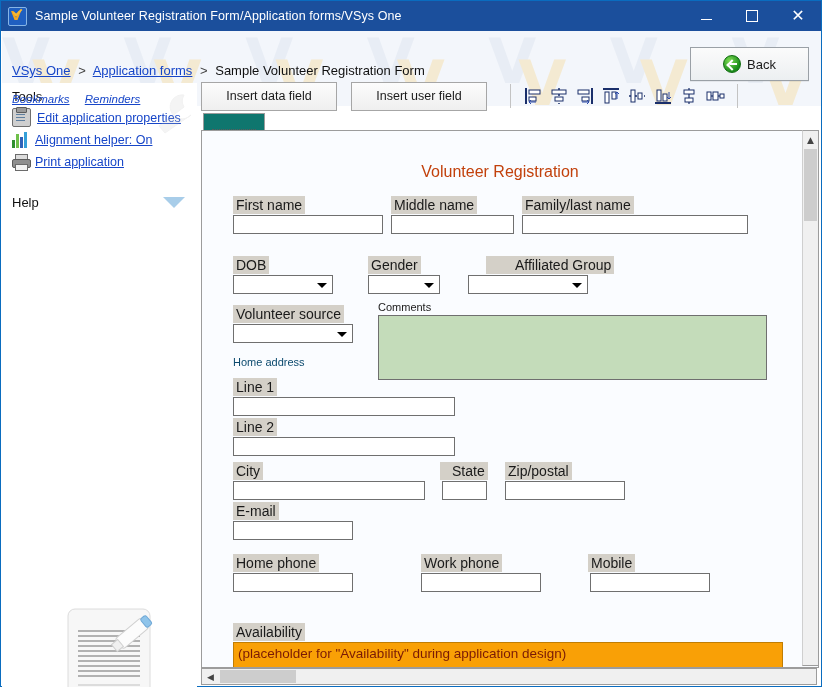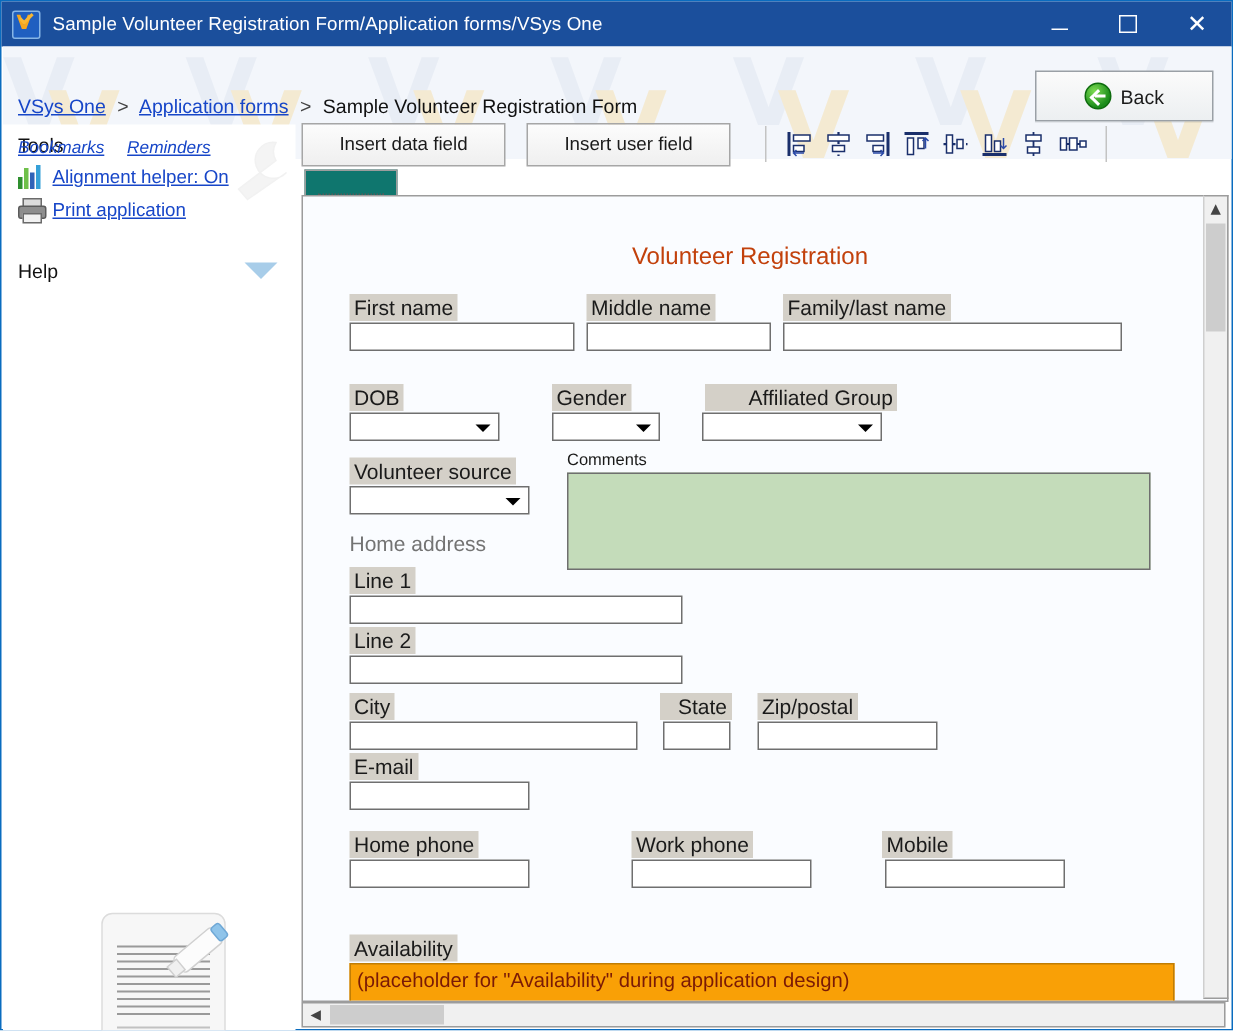--- a/index.html
+++ b/index.html
@@ -169,21 +169,21 @@
   }
   .form-title{
     position:absolute;left:0;top:32px;width:596px;text-align:center;
     font-size:16px;color:#c2410c;
   }
   .lbl{
     position:absolute;background:#d4d0c8;color:#1a1a1a;
     font-size:14px;line-height:18px;padding:0 3px;white-space:nowrap;
   }
   .lbl-plain{
-    position:absolute;color:#737373;font-size:14px;line-height:18px;white-space:nowrap;
+    position:absolute;color:#0c4a6e;font-size:11px;line-height:18px;white-space:nowrap;
   }
   .lbl-sm{
     position:absolute;color:#1a1a1a;font-size:11px;line-height:13px;white-space:nowrap;text-align:center;
   }
   .inp{
     position:absolute;background:#ffffff;border:1px solid #6f6f6f;box-sizing:border-box;
   }
   .sel{
     position:absolute;background:#ffffff;border:1px solid #6f6f6f;box-sizing:border-box;
   }
@@ -267,20 +267,28 @@
     </div>
   </div>
 
   <div class="sidebar">
     <svg class="tools-wrench" viewBox="0 0 54 46">
       <path d="M42 4 a12 12 0 1 0 7 20 l-26 18 -6 -7 25 -19 a12 12 0 0 1 0 -12z" fill="#c9c9c9" stroke="#bdbdbd"></path>
     </svg>
 
     <div class="side-h">Tools</div>
 
+    <div class="side-item">
+      <span class="ico ico-clip">
+        <i class="ln l1"></i>
+          <i class="ln l2"></i>
+          <i class="ln l3"></i>
+      </span>
+      <a href="#">Edit application properties</a>
+    </div>
 
     <div class="side-item">
       <span class="ico ico-bars">
         <i class="b1"></i>
           <i class="b2"></i>
           <i class="b3"></i>
           <i class="b4"></i>
       </span>
       <a href="#">Alignment helper: On</a>
     </div>
@@ -419,21 +427,21 @@
 
       <div class="lbl" style="left:320px;top:65px;">Family/last name</div>
       <div class="inp" style="left:320px;top:84px;width:226px;height:19px;"></div>
 
       <div class="lbl" style="left:31px;top:125px;">DOB</div>
       <div class="sel" style="left:31px;top:144px;width:100px;height:19px;"></div>
 
       <div class="lbl" style="left:166px;top:125px;">Gender</div>
       <div class="sel" style="left:166px;top:144px;width:72px;height:19px;"></div>
 
-      <div class="lbl" style="left:268px;top:125px;padding-left:29px;">Affiliated Group</div>
+      <div class="lbl" style="left:284px;top:125px;padding-left:29px;">Affiliated Group</div>
       <div class="sel" style="left:266px;top:144px;width:120px;height:19px;"></div>
 
       <div class="lbl" style="left:31px;top:174px;">Volunteer source</div>
       <div class="sel" style="left:31px;top:193px;width:120px;height:19px;"></div>
 
       <div class="lbl-sm" style="left:176px;top:170px;">Comments</div>
       <div class="txta" style="left:176px;top:184px;width:389px;height:65px;"></div>
 
       <div class="lbl-plain" style="left:31px;top:222px;">Home address</div>
 

